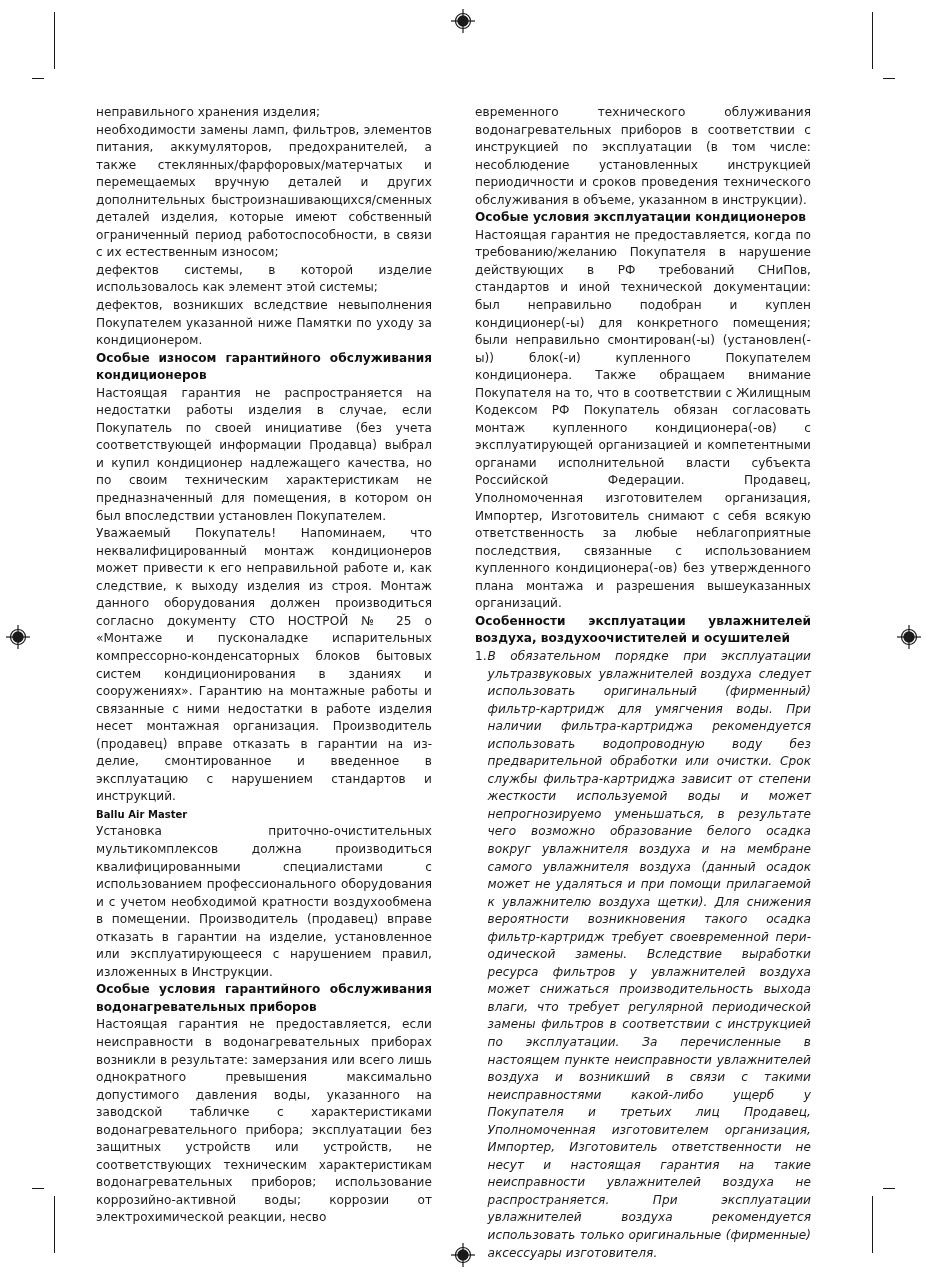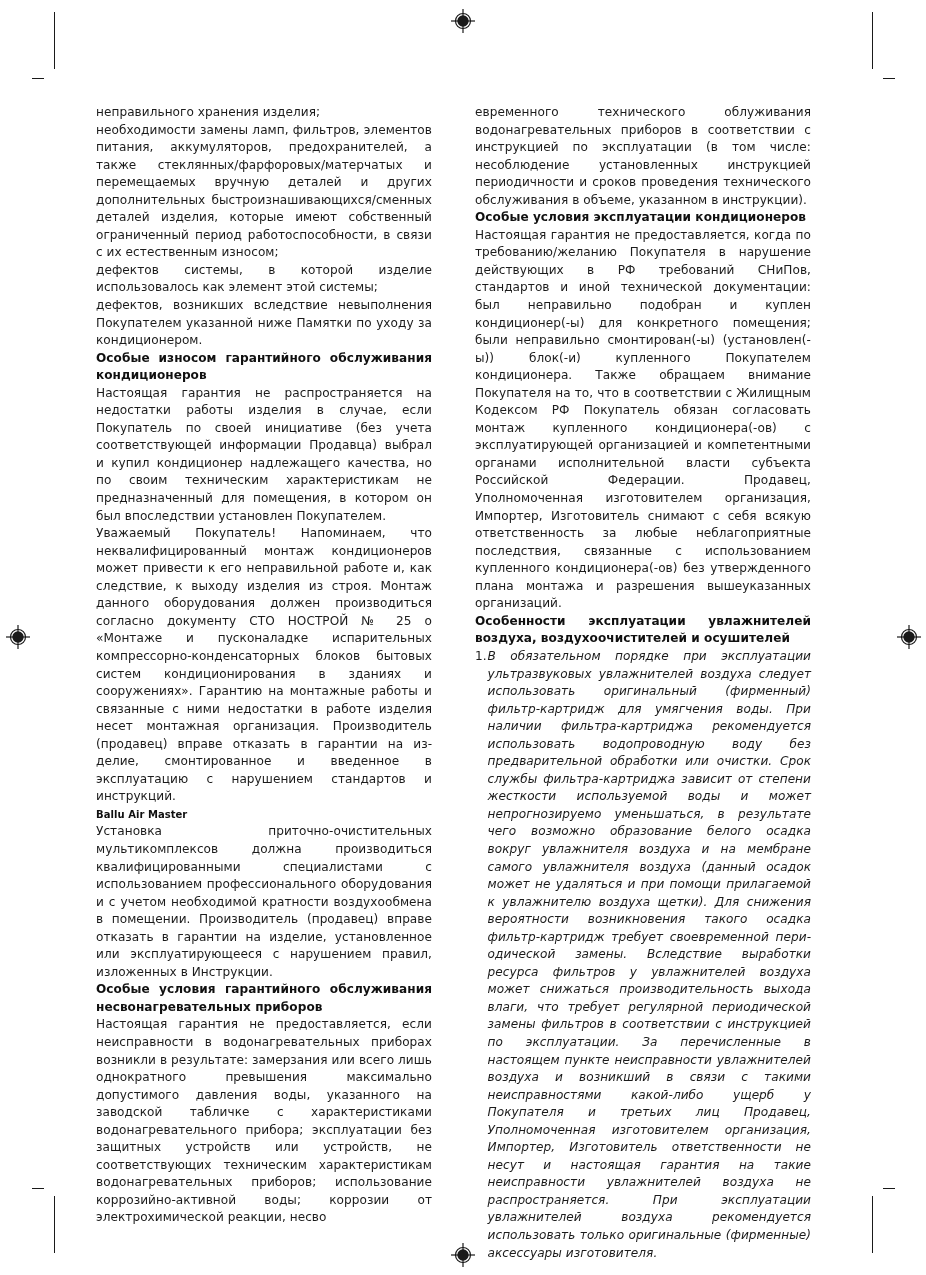--- a/index.html
+++ b/index.html
@@ -170,21 +170,21 @@
 
       <p class="body-text last-line-left">Настоящая гарантия не распространяется на недостат­ки работы изделия в случае, если Покупатель по своей инициативе (без учета соответствующей информации Продавца) выбрал и купил кондиционер надлежащего качества, но по своим техническим характеристикам не предназначенный для помещения, в котором он был впоследствии установлен Покупателем.</p>
 
       <p class="body-text last-line-left">Уважаемый Покупатель! Напоминаем, что неквалифи­цированный монтаж кондиционеров может привести к его неправильной работе и, как следствие, к выходу из­делия из строя. Монтаж данного оборудования должен производиться согласно документу СТО НОСТРОЙ № 25 о «Монтаже и пусконаладке испарительных компрес­сорно-конденсаторных блоков бытовых систем конди­ционирования в зданиях и сооружениях». Гарантию на монтажные работы и связанные с ними недостатки в работе изделия несет монтажная организация. Произ­водитель (продавец) вправе отказать в гарантии на из­делие, смонтированное и введенное в эксплуатацию с нарушением стандартов и инструкций.</p>
 
 
       <h3 class="brand-head">Ballu Air Master</h3>
 
       <p class="body-text last-line-left">Установка приточно-очистительных мультикомплексов должна производиться квалифицированными специ­алистами с использованием профессионального обору­дования и с учетом необходимой кратности воздухооб­мена в помещении. Производитель (продавец) вправе отказать в гарантии на изделие, установленное или экс­плуатирующееся с нарушением правил, изложенных в Инструкции.</p>
 
-      <h2 class="section-head gap-before">Особые условия гарантийного обслуживания несво­нагревательных приборов</h2>
+      <h2 class="section-head gap-before">Особые условия гарантийного обслуживания водо­нагревательных приборов</h2>
 
       <p class="body-text">Настоящая гарантия не предоставляется, если неис­правности в водонагревательных приборах  возникли в результате: замерзания или всего лишь однократно­го превышения максимально допустимого давления воды, указанного на заводской табличке  с характери­стиками водонагревательного прибора; эксплуатации без защитных устройств или устройств, не соответству­ющих техническим характеристикам водонагреватель­ных приборов; использование коррозийно-активной воды; коррозии от электрохимической реакции, несво­</p>
     </div>
 
     <div class="col col-right">
 
       <p class="body-text last-line-left">евременного технического облуживания водонагре­вательных приборов в соответствии с инструкцией по эксплуатации (в том числе: несоблюдение установлен­ных инструкцией периодичности и сроков проведения технического обслуживания в объеме, указанном в инструкции).</p>
 
       <h2 class="section-head gap-before">Особые условия эксплуатации кондиционеров</h2>
 

